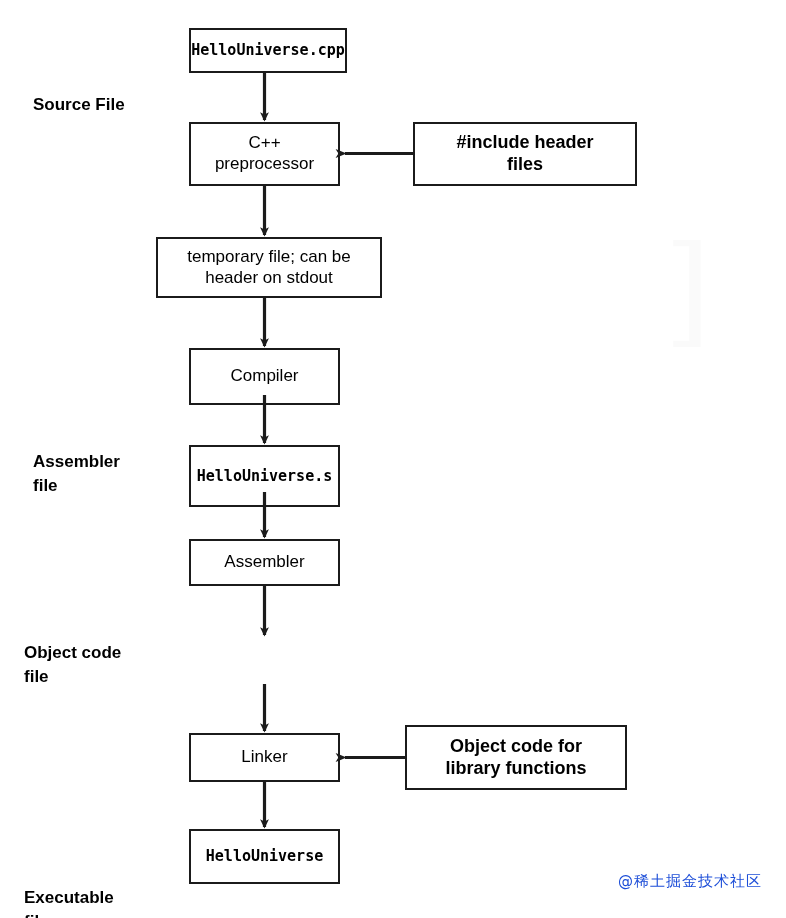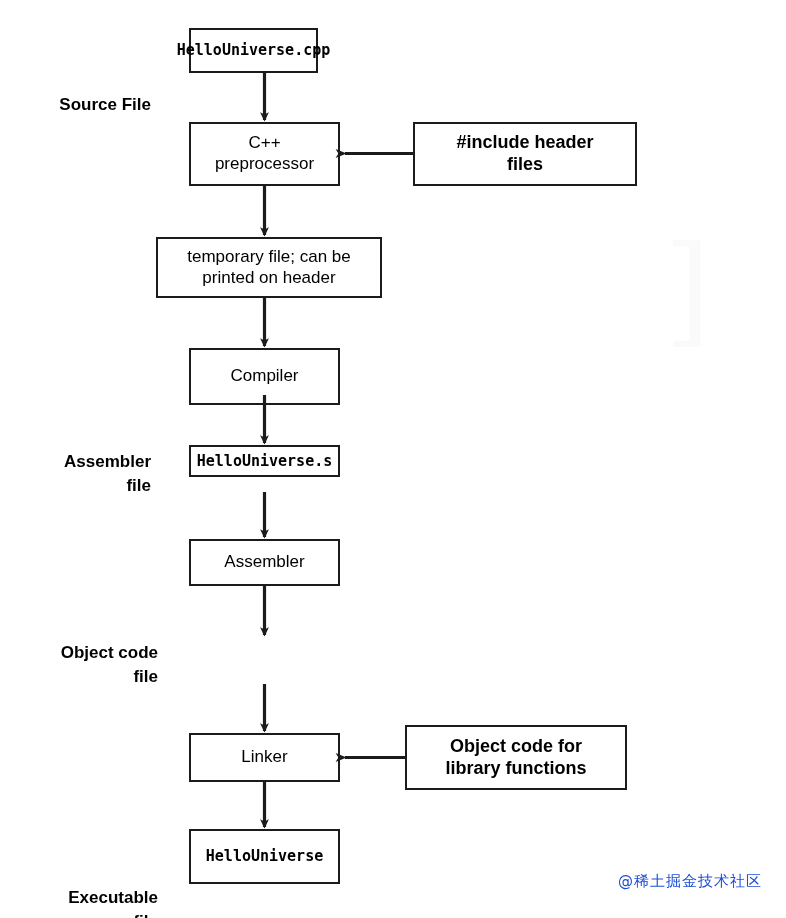--- a/index.html
+++ b/index.html
@@ -17,21 +17,21 @@
   }
 
   
   .stage-label {
     position: absolute;
     font-family: "Liberation Sans", sans-serif;
     font-weight: bold;
     font-size: 17px;
     line-height: 24px;
     color: #000000;
-    text-align: right;
+    text-align: left;
     white-space: pre-line;
   }
 
   
   .node {
     position: absolute;
     box-sizing: border-box;
     border: 2.5px solid #1b1b1b;
     background: #ffffff;
     display: flex;
@@ -101,44 +101,44 @@
   <div class="ghost-mark" style="left:664px; top:220px;">]</div>
 
   <div class="stage-label" style="left:33px; top:93px; width:118px;">Source File</div>
   <div class="stage-label" style="left:33px; top:450px; width:118px;">Assembler
 file</div>
   <div class="stage-label" style="left:24px; top:641px; width:134px;">Object code
 file</div>
   <div class="stage-label" style="left:24px; top:886px; width:134px;">Executable
 file</div>
 
-  <div class="node mono" style="left:189px; top:28px; width:129px; height:45px;">
+  <div class="node mono" style="left:189px; top:28px; width:158px; height:45px;">
     <span class="node-text">HelloUniverse.cpp</span>
   </div>
 
   <div class="node sans" style="left:189px; top:122px; width:151px; height:64px;">
     <span class="node-text">C++
 preprocessor</span>
   </div>
 
   <div class="node bold" style="left:413px; top:122px; width:224px; height:64px;">
     <span class="node-text">#include header
 files</span>
   </div>
 
   <div class="node sans" style="left:156px; top:237px; width:226px; height:61px;">
     <span class="node-text">temporary file; can be
-printed on header</span>
+header on stdout</span>
   </div>
 
   <div class="node sans" style="left:189px; top:348px; width:151px; height:57px;">
     <span class="node-text">Compiler</span>
   </div>
 
-  <div class="node mono" style="left:189px; top:445px; width:151px; height:32px;">
+  <div class="node mono" style="left:189px; top:445px; width:151px; height:62px;">
     <span class="node-text">HelloUniverse.s</span>
   </div>
 
   <div class="node sans" style="left:189px; top:539px; width:151px; height:47px;">
     <span class="node-text">Assembler</span>
   </div>
 
 
   <div class="node sans" style="left:189px; top:733px; width:151px; height:49px;">
     <span class="node-text">Linker</span>

